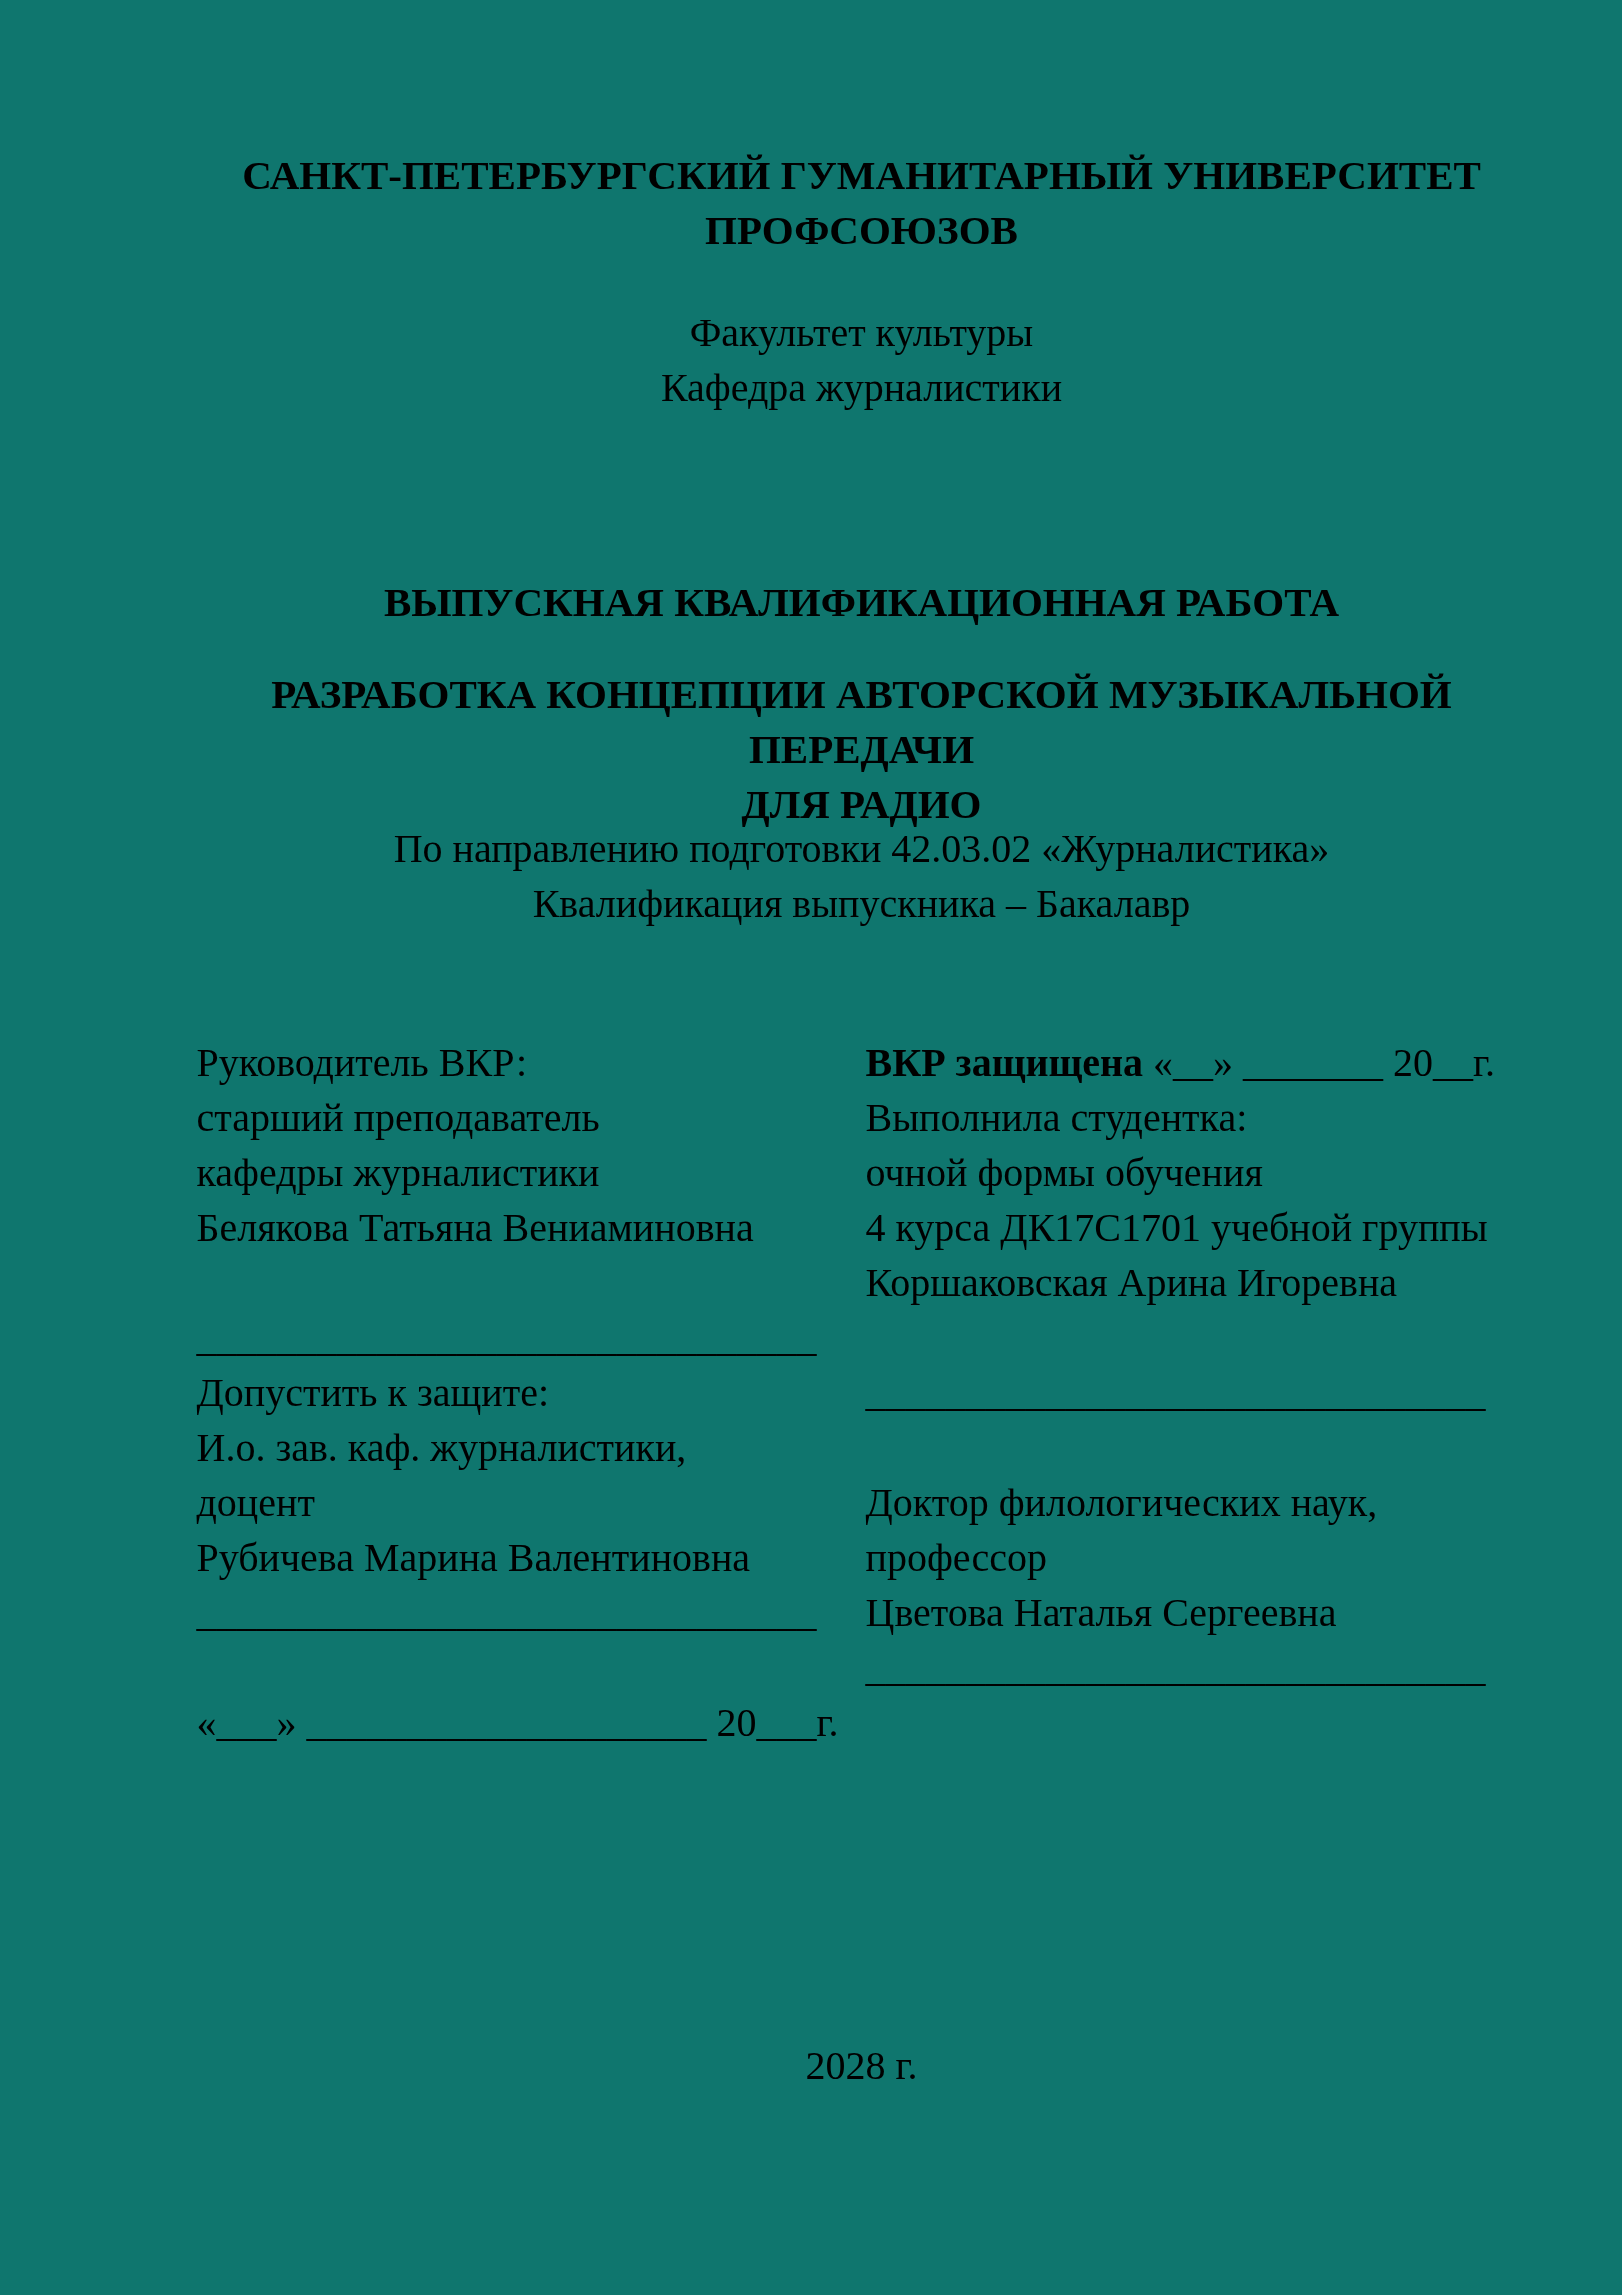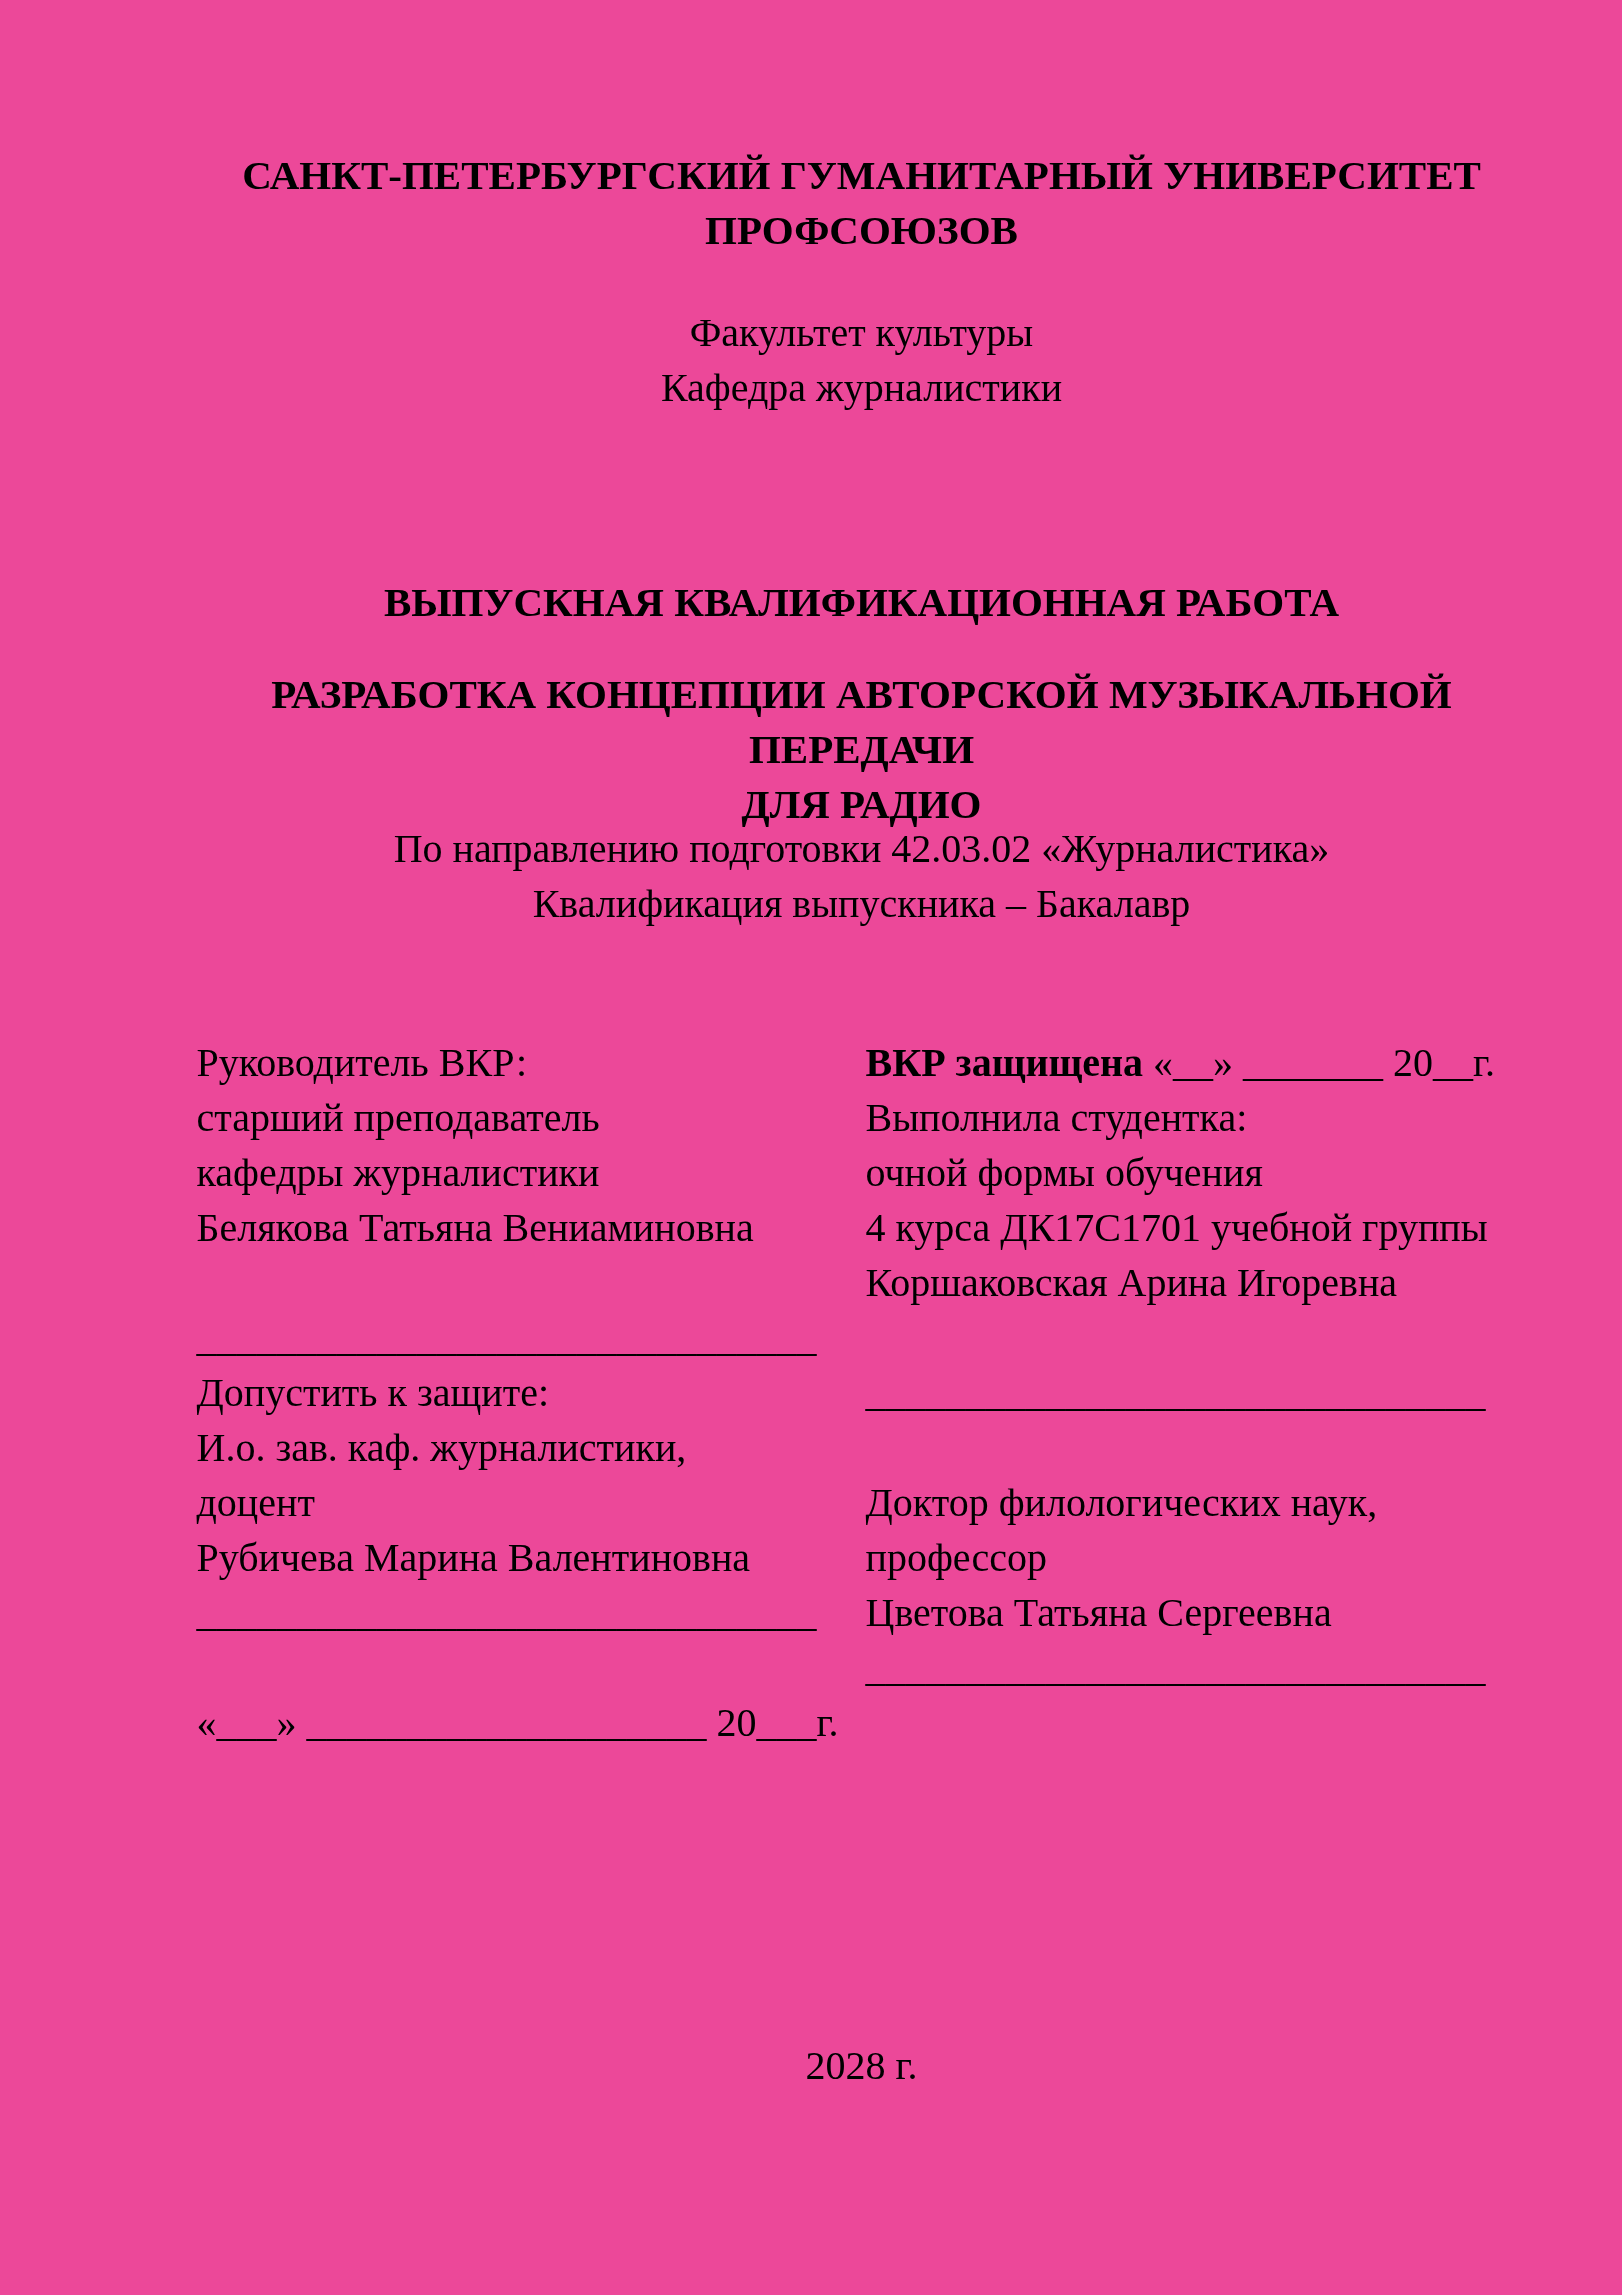--- a/index.html
+++ b/index.html
@@ -4,21 +4,21 @@
 <style>
   html, body {
     margin: 0;
     padding: 0;
     background: #ffffff;
   }
   .page {
     position: relative;
     width: 1623px;
     height: 2295px;
-    background: #ec4899;
+    background: #0f766e;
     color: #000000;
     font-family: "Liberation Serif", "DejaVu Serif", serif;
     font-size: 40px;
     line-height: 55px;
     overflow: hidden;
   }
   .abs {
     position: absolute;
     left: 192px;
     width: 1339px;
@@ -84,21 +84,21 @@
       <div class="row"><span class="bold">ВКР защищена</span><span> «__» _______ 20__г.</span></div>
       <div>Выполнила студентка:</div>
       <div class="ml">очной формы обучения
 4 курса ДК17С1701 учебной группы</div>
       <div>Коршаковская Арина Игоревна</div>
       <div class="sp"></div>
       <div class="row">_______________________________</div>
       <div class="sp"></div>
       <div class="ml">Доктор филологических наук,
 профессор</div>
-      <div>Цветова Татьяна Сергеевна</div>
+      <div>Цветова Наталья Сергеевна</div>
       <div class="row">_______________________________</div>
     </div>
 
   </div>
 
   <div class="abs centered" style="top:2038px">
     <div>2028 г.</div>
   </div>
 
 </div>

